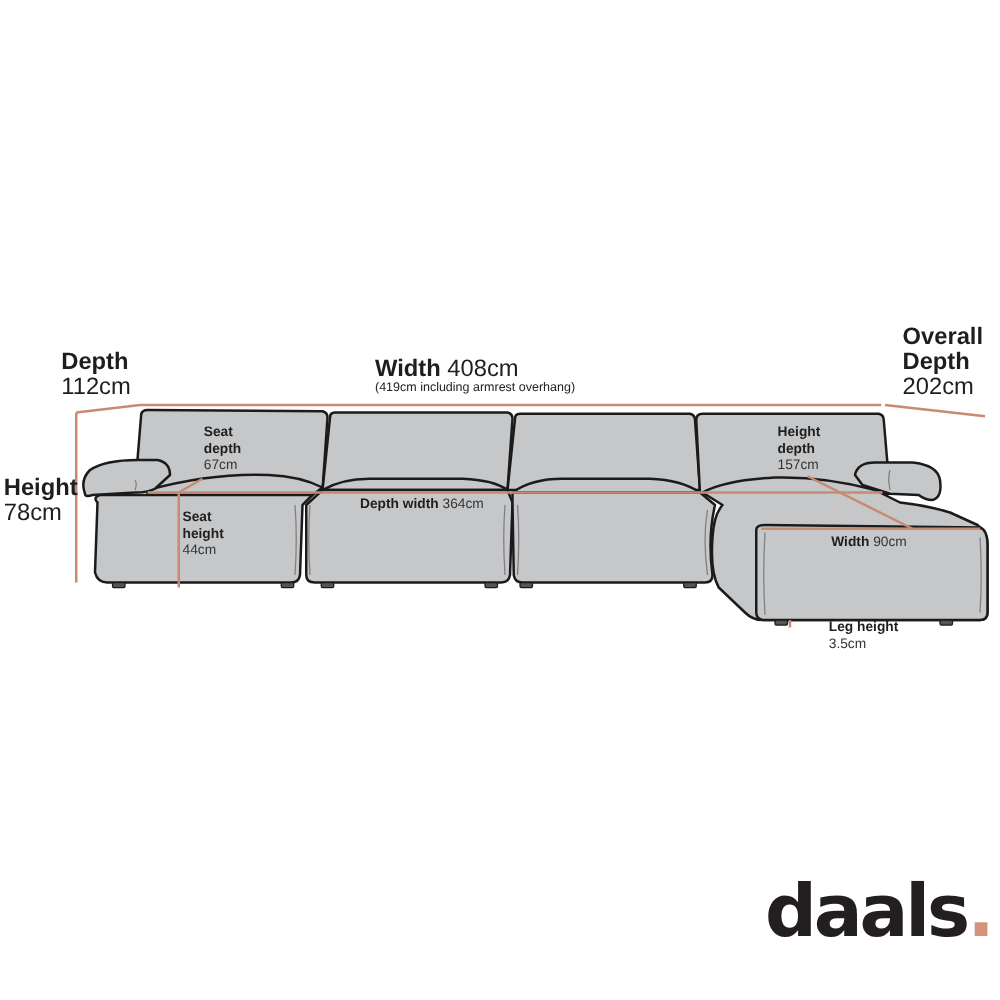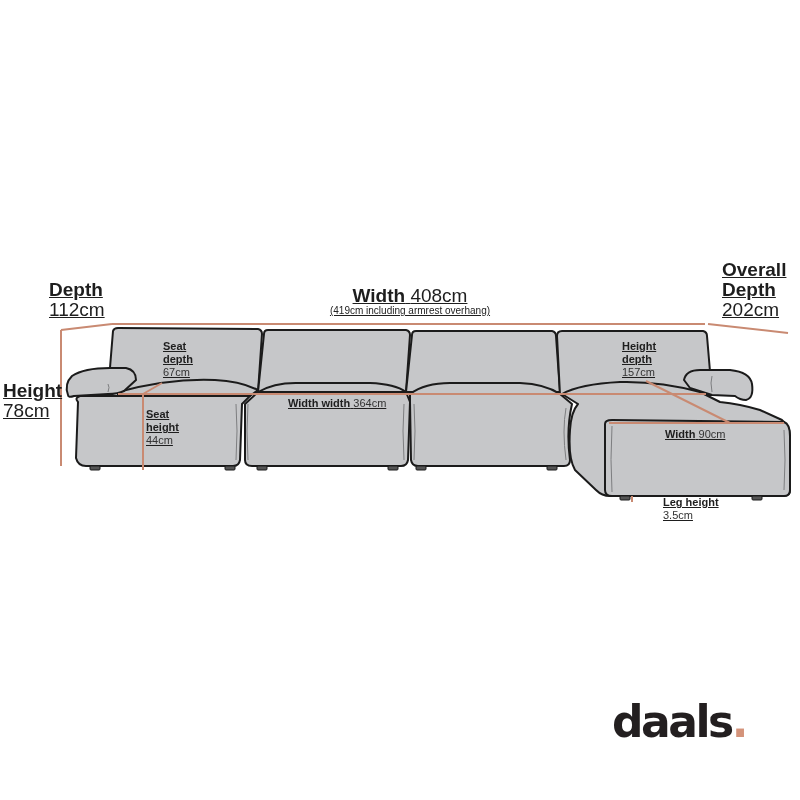--- a/index.html
+++ b/index.html
@@ -19,21 +19,20 @@
       position: absolute;
       left: 0;
       top: 0;
       width: 800px;
       height: 800px;
     }
     .label {
       position: absolute;
       line-height: 1.05;
       color: #1e1e1e;
-      text-decoration: underline;
     }
     .big {
       font-size: 19px;
     }
     .big .bold {
       font-weight: 700;
     }
     .big .val {
       font-weight: 400;
     }
@@ -44,21 +43,21 @@
     .small .bold { font-weight: 700; }
     .small .val { font-weight: 400; color: #333; }
     .sub {
       font-size: 10px;
       color: #222;
     }
     .logo {
       position: absolute;
       left: 612px;
       top: 700px;
-      font-size: 44px;
+      font-size: 58px;
       font-weight: 700;
       letter-spacing: -2.5px;
       color: #231f20;
       font-family: "DejaVu Sans", "Liberation Sans", sans-serif;
       line-height: 1;
     }
     .logo .dot {
       color: #d4937a;
     }
   </style>
@@ -142,21 +141,21 @@
 <div class="label big" style="left:49px; top:280px;">
   <div class="bold">Depth</div>
   <div class="val">112cm</div>
 </div>
 
 <div class="label big" style="left:3px; top:381px;">
   <div class="bold">Height</div>
   <div class="val">78cm</div>
 </div>
 
-<div class="label" style="left:300px; top:286px; width:220px; text-align:center;">
+<div class="label" style="left:300px; top:286px; width:220px; text-align:left;">
   <div class="big">
     <span class="bold">Width</span>
     <span class="val">408cm</span>
   </div>
   <div class="sub">(419cm including armrest overhang)</div>
 </div>
 
 <div class="label big" style="left:722px; top:260px;">
   <div class="bold">Overall</div>
   <div class="bold">Depth</div>
@@ -169,21 +168,21 @@
   <div class="val">67cm</div>
 </div>
 
 <div class="label small" style="left:146px; top:408px;">
   <div class="bold">Seat</div>
   <div class="bold">height</div>
   <div class="val">44cm</div>
 </div>
 
 <div class="label small" style="left:288px; top:397px;">
-  <span class="bold">Width width</span>
+  <span class="bold">Depth width</span>
   <span class="val">364cm</span>
 </div>
 
 <div class="label small" style="left:622px; top:340px;">
   <div class="bold">Height</div>
   <div class="bold">depth</div>
   <div class="val">157cm</div>
 </div>
 
 <div class="label small" style="left:665px; top:428px;text-align:center;">

